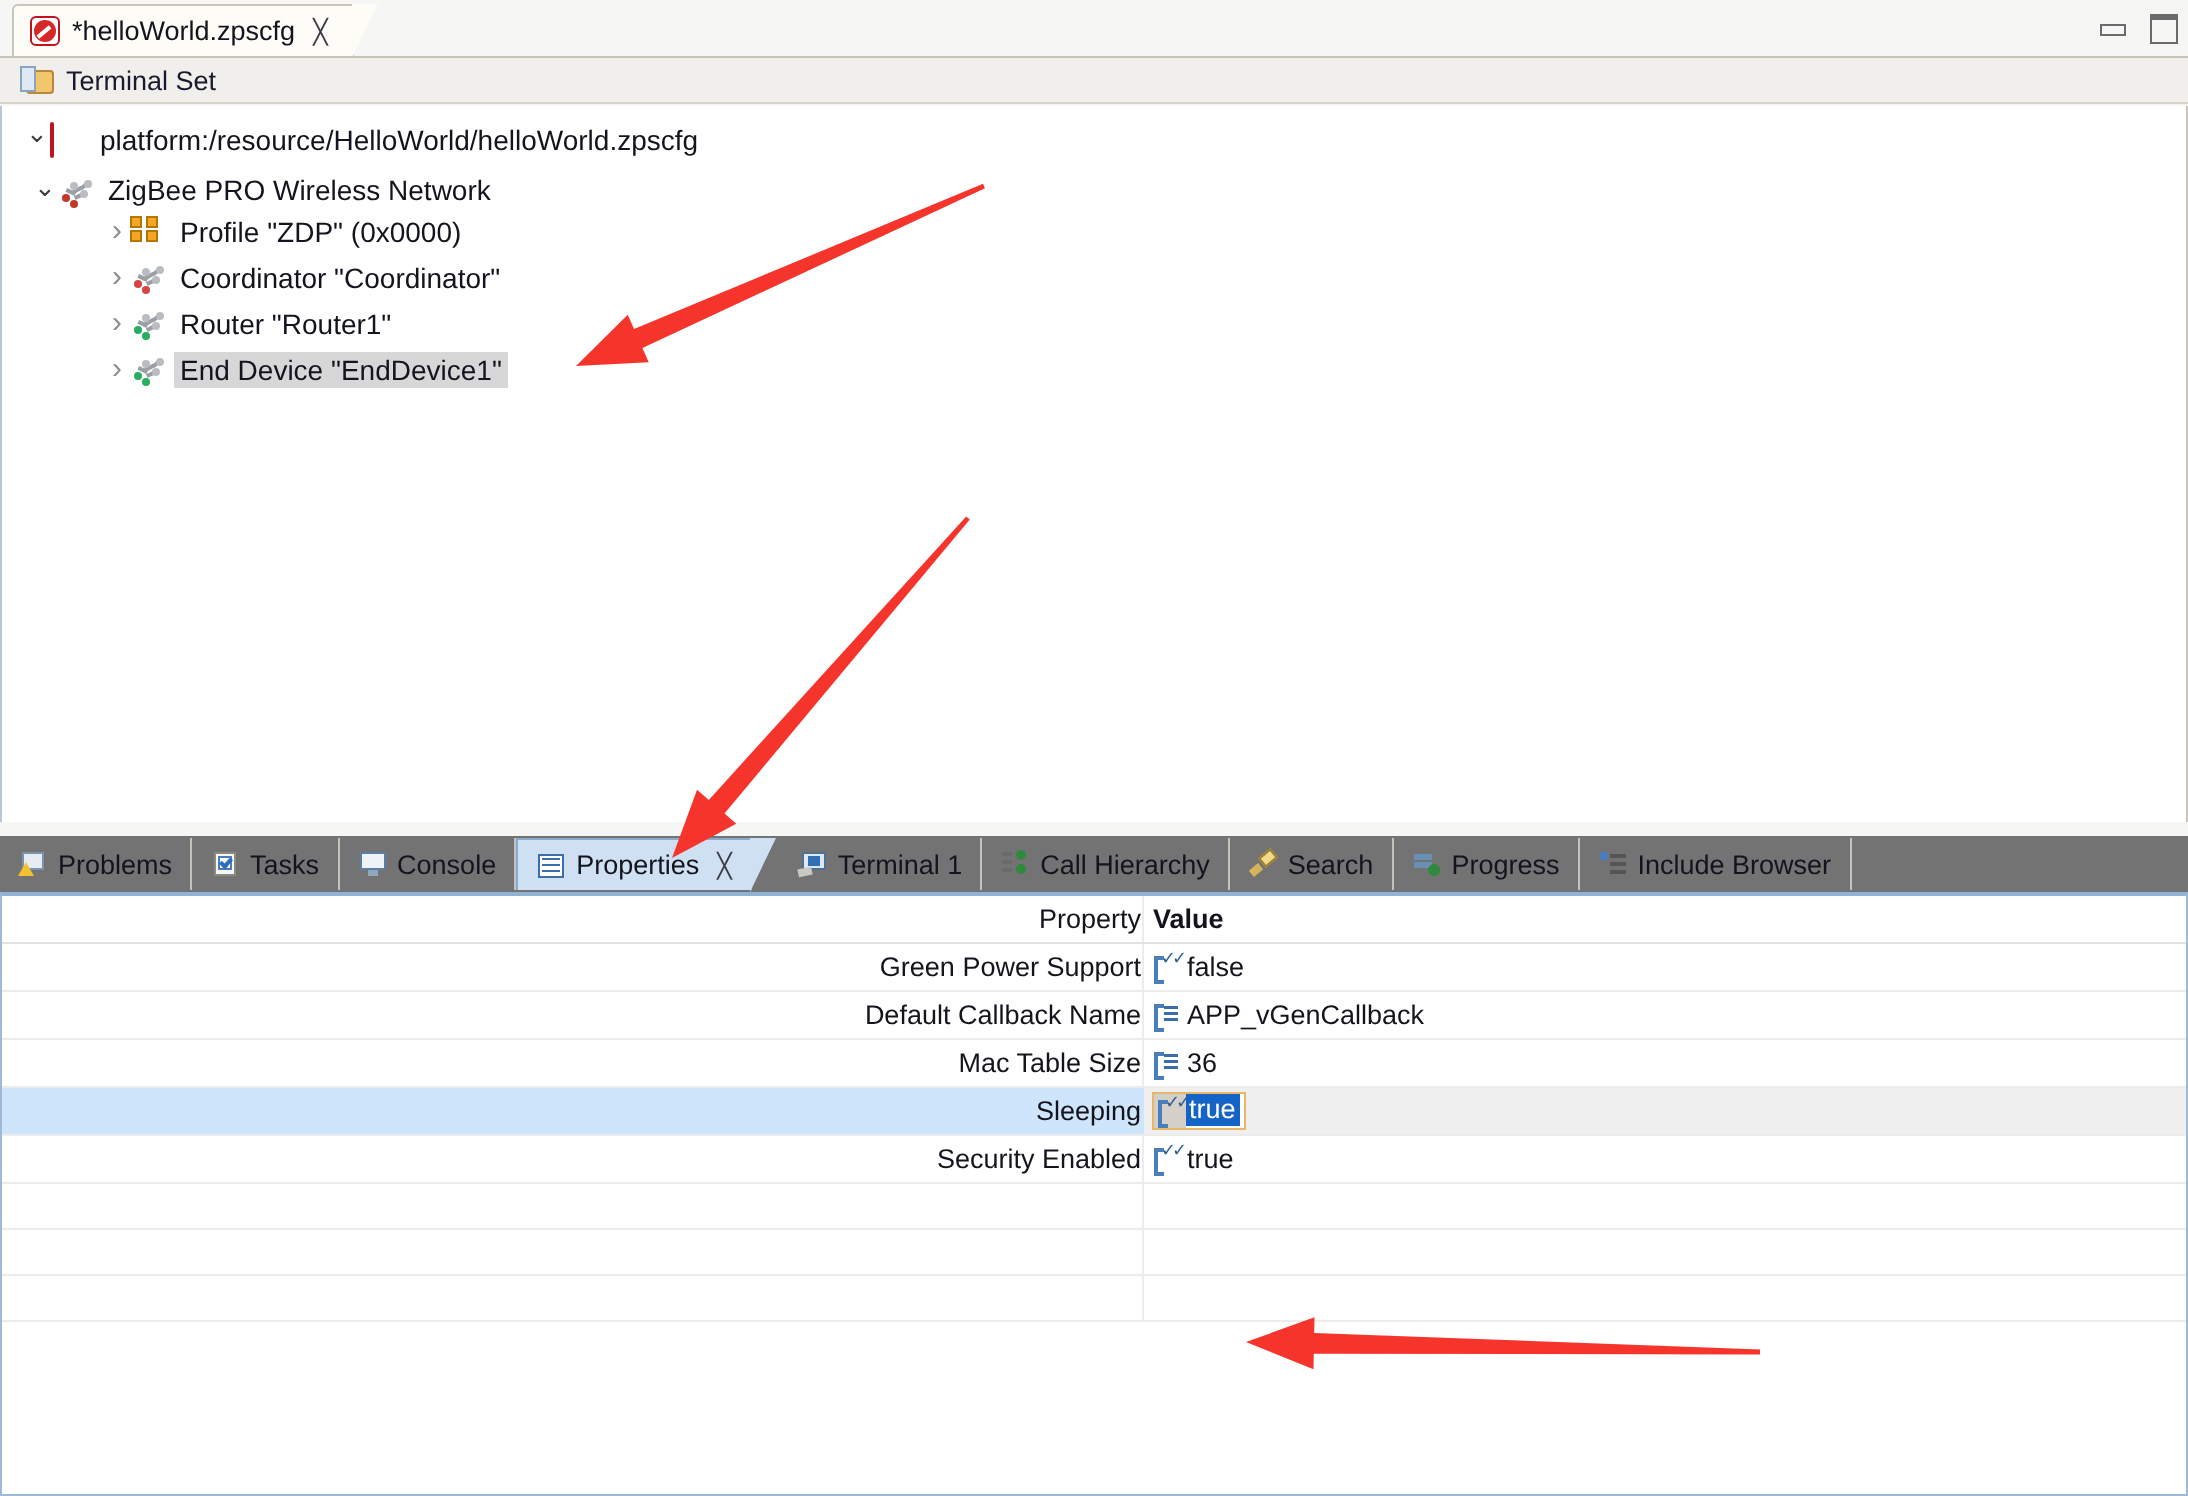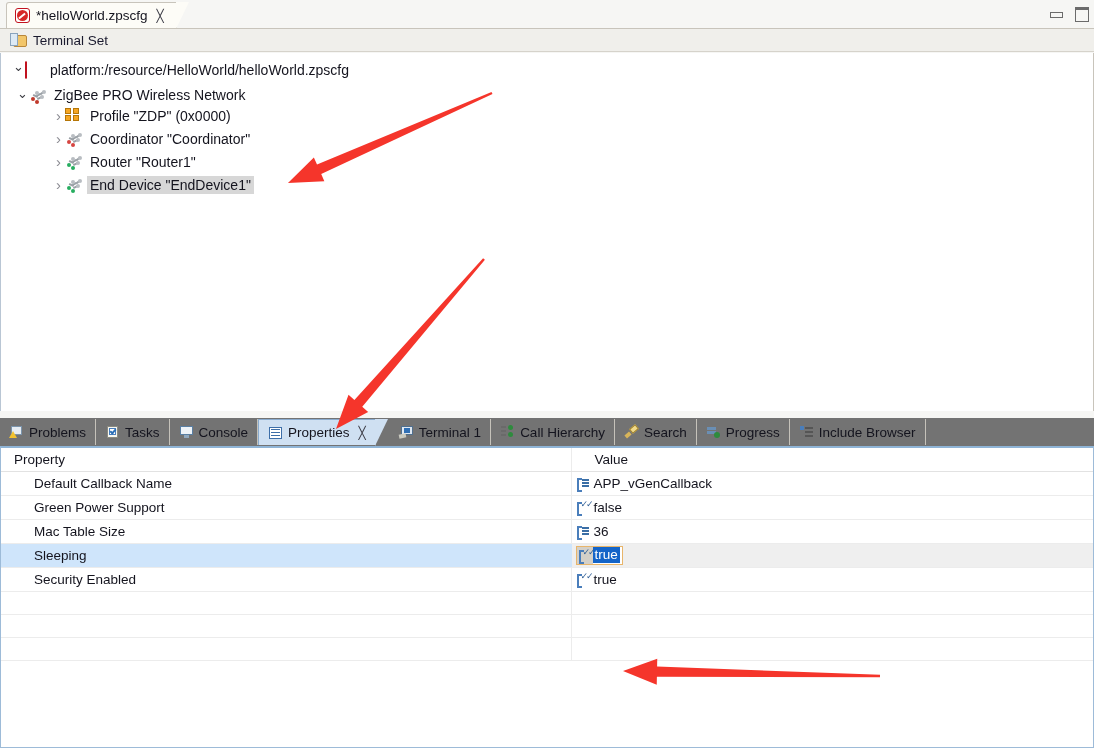--- a/index.html
+++ b/index.html
@@ -117,21 +117,21 @@
     background: #ffffff; border: 1px solid #9dbbd8; border-top: 2px solid #8fb4d6;
   }
   .ptable { width: 100%; border-collapse: collapse; table-layout: fixed; }
   .ptable col.c1 { width: 570px; }
   .ptable td { height: 23px; font-size: 13.5px; color: #14141e; padding: 0; }
   .ptable tr { height: 23px; }
   .hdr td { border-bottom: 1px solid #e2e2e2; }
   .hdr .pn { padding-left: 13px; }
   .hdr .pv { padding-left: 5px; }
   .ptable tr.r td { border-bottom: 1px solid #ececec; }
-  .ptable td.pn { padding-left: 33px; border-right: 1px solid #ececec; }
+  .ptable td.pn { padding-left: 33px; border-right: 1px solid #ececec; text-align: right; }
   .ptable td.pv { padding-left: 4px; }
   .pvcell { display: flex; align-items: center; gap: 4px; height: 23px; }
   tr.sel td.pn { background: #cfe5fb; border-right-color:#cfe5fb; }
   tr.sel td.pv { background: #efefef; }
 
   .vico { width: 14px; height: 14px; position: relative; flex: 0 0 auto; }
   .vico.str::before {
     content:""; position:absolute; left:1px; top:2px; width:3px; height:10px;
     border-left:2px solid #4a7ebb; border-top:2px solid #4a7ebb; border-bottom:2px solid #4a7ebb;
   }
@@ -312,37 +312,37 @@
 
     <div class="props-body">
       <table class="ptable">
         <colgroup>
             <col class="c1">
             <col>
           </colgroup>
         <tbody id="ptbody">
             <tr class="hdr">
               <td class="pn" style="padding-left: 13px;">Property</td>
-              <td class="pv" style="padding-left: 23px;">Value</td>
+              <td class="pv" style="padding-left: 5px; font-weight: bold;">Value</td>
+            </tr>
+            <tr class="r">
+              <td class="pn">Green Power Support</td>
+              <td class="pv">
+                <div class="pvcell">
+                  <span class="vico bool"></span>
+                  <span>false</span>
+                </div>
+              </td>
             </tr>
             <tr class="r">
               <td class="pn">Default Callback Name</td>
               <td class="pv">
                 <div class="pvcell">
                   <span class="vico str"></span>
                   <span>APP_vGenCallback</span>
-                </div>
-              </td>
-            </tr>
-            <tr class="r">
-              <td class="pn">Green Power Support</td>
-              <td class="pv">
-                <div class="pvcell">
-                  <span class="vico bool"></span>
-                  <span>false</span>
                 </div>
               </td>
             </tr>
             <tr class="r">
               <td class="pn">Mac Table Size</td>
               <td class="pv">
                 <div class="pvcell">
                   <span class="vico str"></span>
                   <span>36</span>
                 </div>

